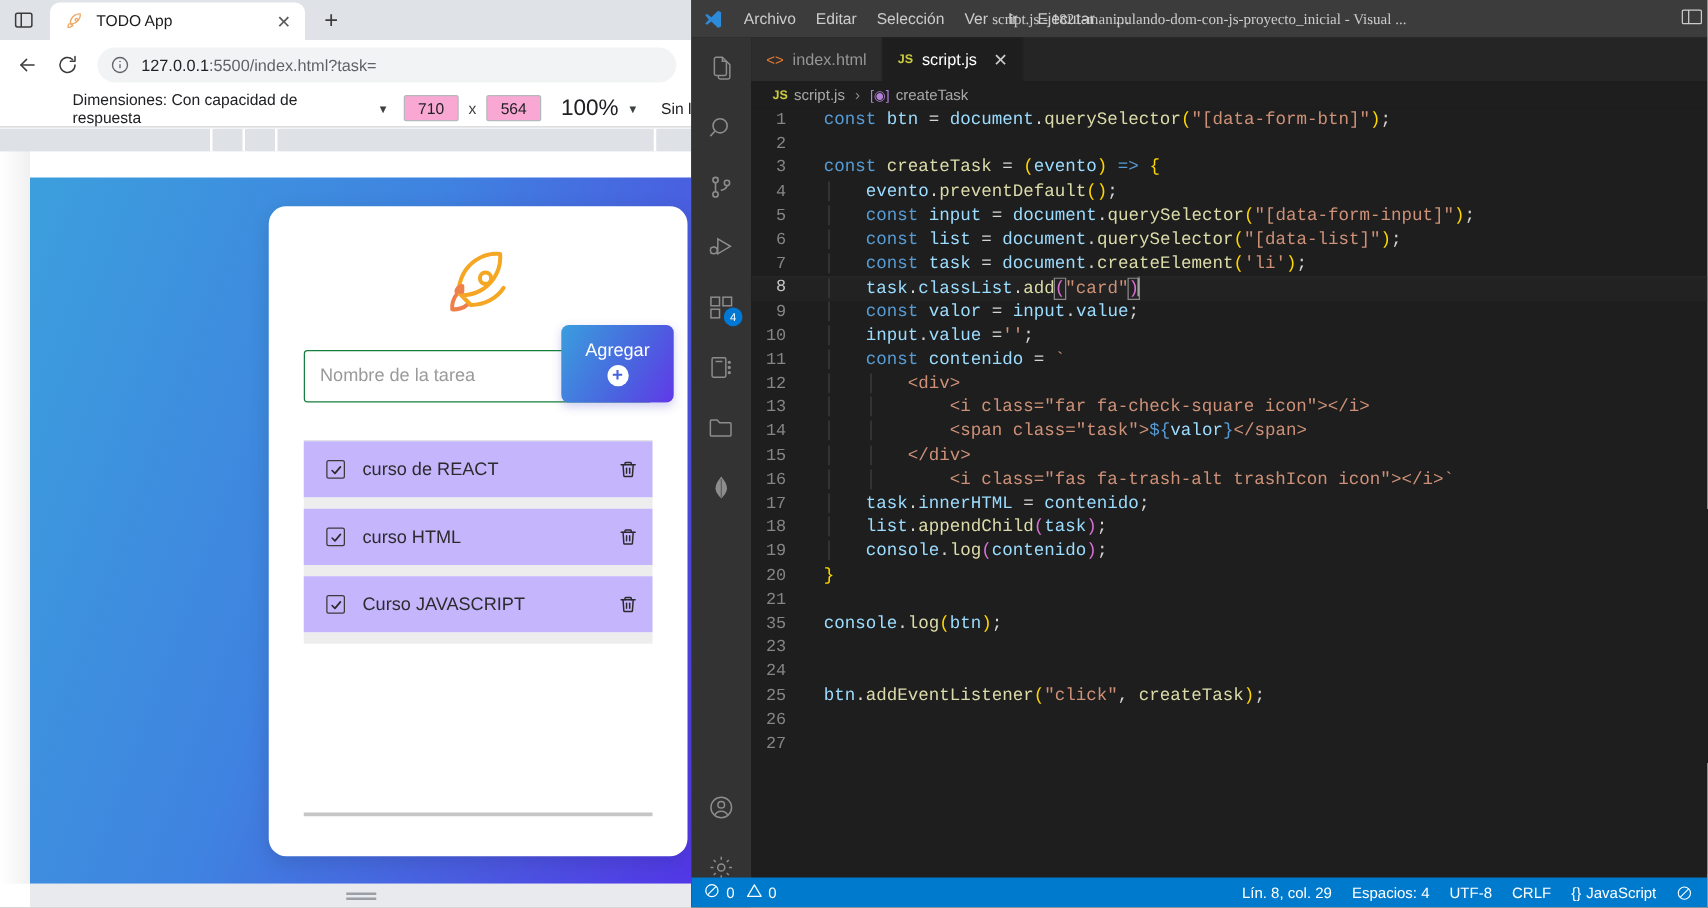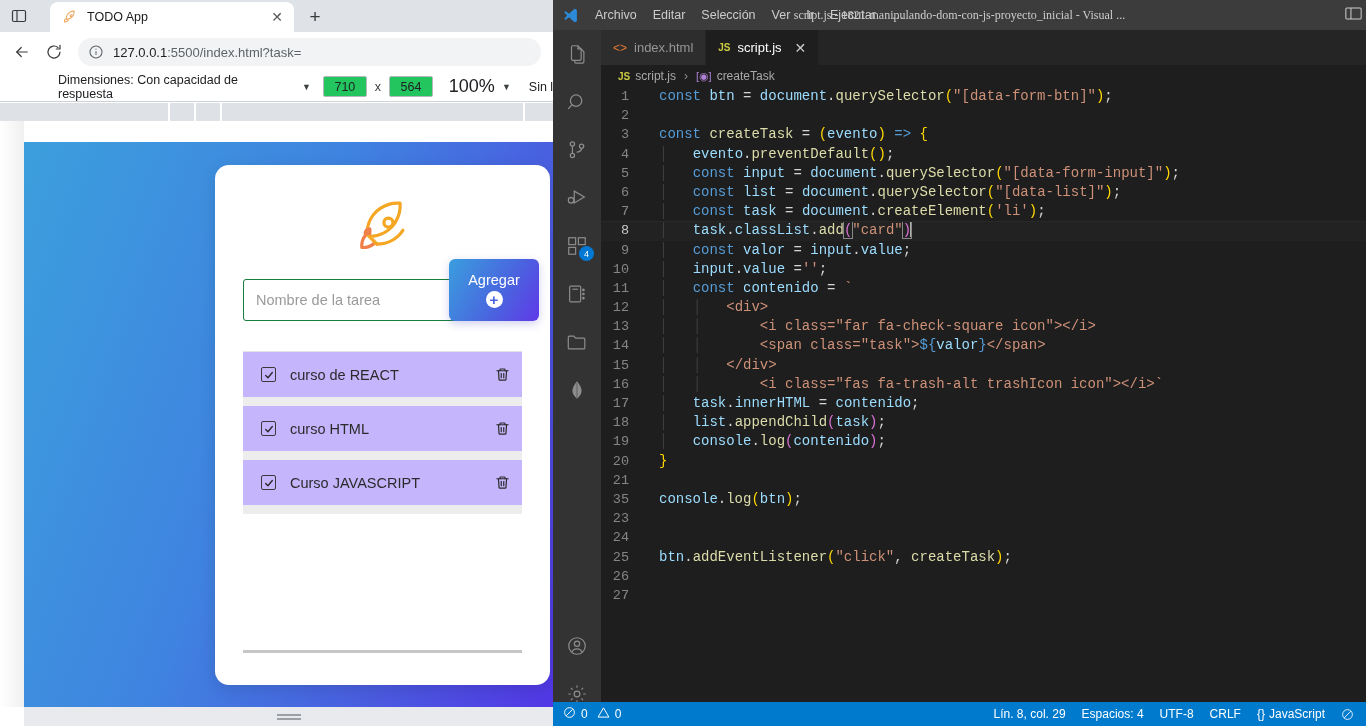--- a/index.html
+++ b/index.html
@@ -18,21 +18,21 @@
   .br-tabstrip {
     position: absolute; left: 0; top: 0; width: 553px; height: 32px;
     background: #dfe3e8;
     display: flex; align-items: flex-end;
   }
   .br-sidebtn {
     width: 38px; height: 32px; display: flex; align-items: center; justify-content: center;
   }
   .br-sidebtn svg { display:block; }
   .br-tab {
-    position: relative; height: 30px; width: 244px; margin-left: 12px;
+    position: relative; height: 30px; width: 204px; margin-left: 2px;
     background: #ffffff; border-radius: 8px 8px 0 0;
     display: flex; align-items: center; padding: 0 8px 0 12px;
     font-size: 12.5px; color: #1b1b1b;
   }
   .br-favicon { width: 16px; height: 16px; flex: 0 0 16px; margin-right: 9px; }
   .br-tabtitle { flex: 1; white-space: nowrap; overflow: hidden; font-size:12.5px; }
   .br-tabclose {
     width: 18px; height: 18px; display:flex; align-items:center; justify-content:center;
     font-size: 14px; color:#5a5a5a; line-height:1;
   }
@@ -64,21 +64,21 @@
   .dev-toolbar {
     position:absolute; left:0; top:72px; width:553px; height:30px;
     background:#ffffff; border-bottom:1px solid #cfd2d4;
     display:flex; align-items:center; font-size:12.5px; color:#202124;
     padding-left: 58px; gap: 0px;
   }
   .dev-dimlabel { color:#202124; }
   .dev-caret { font-size: 9px; margin: 0 12px 0 7px; color:#3c4043; }
   .dev-numinput {
     width: 44px; height: 21px; border:1px solid #b5b9bd; border-radius:2px;
-    background:#22c55e; font-size:12.5px; color:#202124;
+    background:#f9a8d4; font-size:12.5px; color:#202124;
     display:flex; align-items:center; justify-content:center;
   }
   .dev-x { margin: 0 8px; color:#3c4043; font-size:12.5px; }
   .dev-zoom { margin-left: 16px; font-size:18px; }
   .dev-throttle { margin-left: 6px; font-size:12.5px; color:#202124; white-space:nowrap; overflow:hidden; }
 
   .dev-ruler {
     position:absolute; left:0; top:103px; width:553px; height:18px;
     background:#dee1e6;
   }

